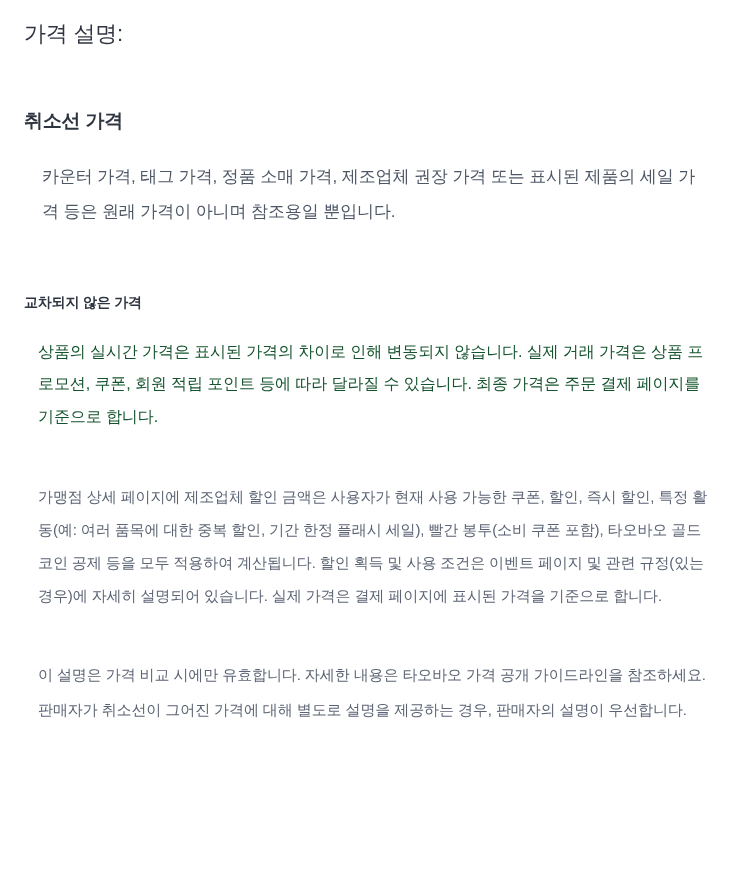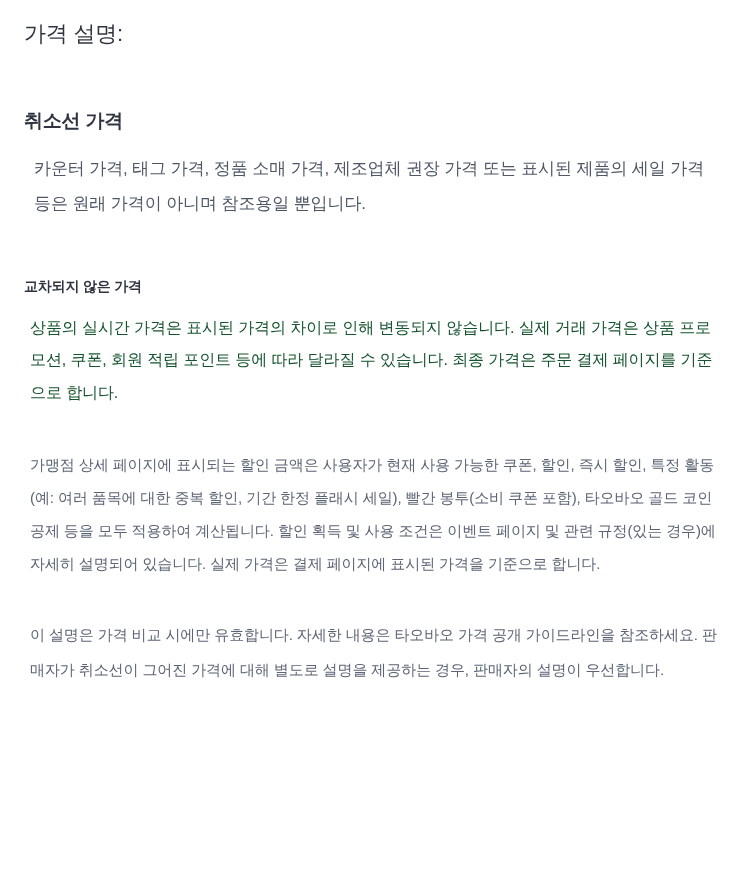--- a/index.html
+++ b/index.html
@@ -43,21 +43,21 @@
   }
   .section-heading-sm {
     font-size: 14px;
     font-weight: bold;
     color: #2e3440;
     margin: 0;
     padding-top: 52px;
     letter-spacing: -0.2px;
   }
   .para {
-    margin: 4px;
+    margin: 12px;
     padding: 0;
     line-height: 2.05;
     letter-spacing: -0.1px;
   }
   .para-lead {
     font-size: 17px;
     color: #4e5766;
     padding-top: 14px;
     padding-left: 6px;
     padding-right: 4px;
@@ -96,17 +96,17 @@
   <div class="section">
     <h2 class="section-heading-lg">취소선 가격</h2>
     <p class="para para-lead">카운터 가격, 태그 가격, 정품 소매 가격, 제조업체 권장 가격 또는 표시된 제품의 세일 가격 등은 원래 가격이 아니며 참조용일 뿐입니다.</p>
   </div>
 
   <div class="section">
     <h3 class="section-heading-sm">교차되지 않은 가격</h3>
     <p class="para para-mid">상품의 실시간 가격은 표시된 가격의 차이로 인해 변동되지 않습니다. 실제 거래 가격은 상품 프로모션, 쿠폰, 회원 적립 포인트 등에 따라 달라질 수 있습니다. 최종 가격은 주문 결제 페이지를 기준으로 합니다.</p>
   </div>
 
-  <p class="para para-body">가맹점 상세 페이지에 표시되는 할인 금액은 사용자가 현재 사용 가능한 쿠폰, 할인, 즉시 할인, 특정 활동(예: 여러 품목에 대한 중복 할인, 기간 한정 플래시 세일), 빨간 봉투(소비 쿠폰 포함), 타오바오 골드 코인 공제 등을 모두 적용하여 계산됩니다. 할인 획득 및 사용 조건은 이벤트 페이지 및 관련 규정(있는 경우)에 자세히 설명되어 있습니다. 실제 가격은 결제 페이지에 표시된 가격을 기준으로 합니다.</p>
+  <p class="para para-body">가맹점 상세 페이지에 제조업체 할인 금액은 사용자가 현재 사용 가능한 쿠폰, 할인, 즉시 할인, 특정 활동(예: 여러 품목에 대한 중복 할인, 기간 한정 플래시 세일), 빨간 봉투(소비 쿠폰 포함), 타오바오 골드 코인 공제 등을 모두 적용하여 계산됩니다. 할인 획득 및 사용 조건은 이벤트 페이지 및 관련 규정(있는 경우)에 자세히 설명되어 있습니다. 실제 가격은 결제 페이지에 표시된 가격을 기준으로 합니다.</p>
 
   <p class="para para-foot">이 설명은 가격 비교 시에만 유효합니다. 자세한 내용은 타오바오 가격 공개 가이드라인을 참조하세요. 판매자가 취소선이 그어진 가격에 대해 별도로 설명을 제공하는 경우, 판매자의 설명이 우선합니다.</p>
 
 </div>
 
 </body></html>

